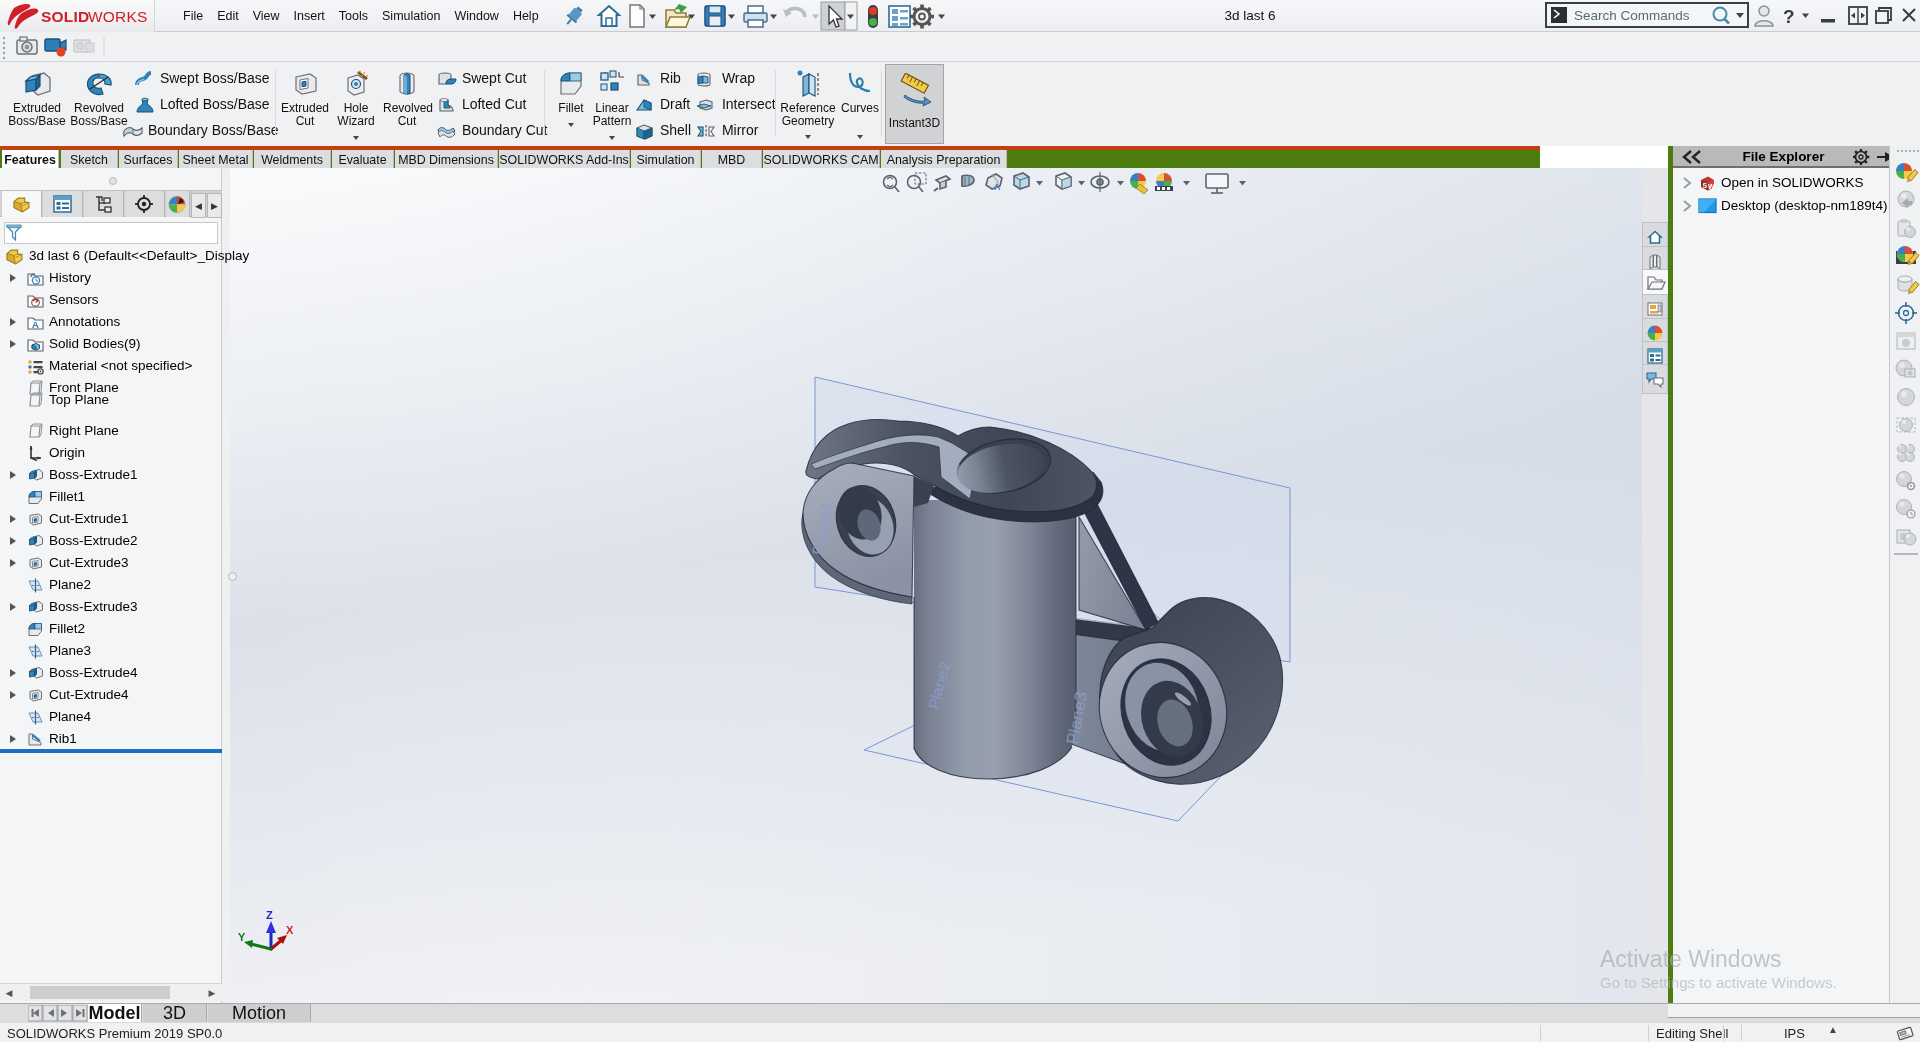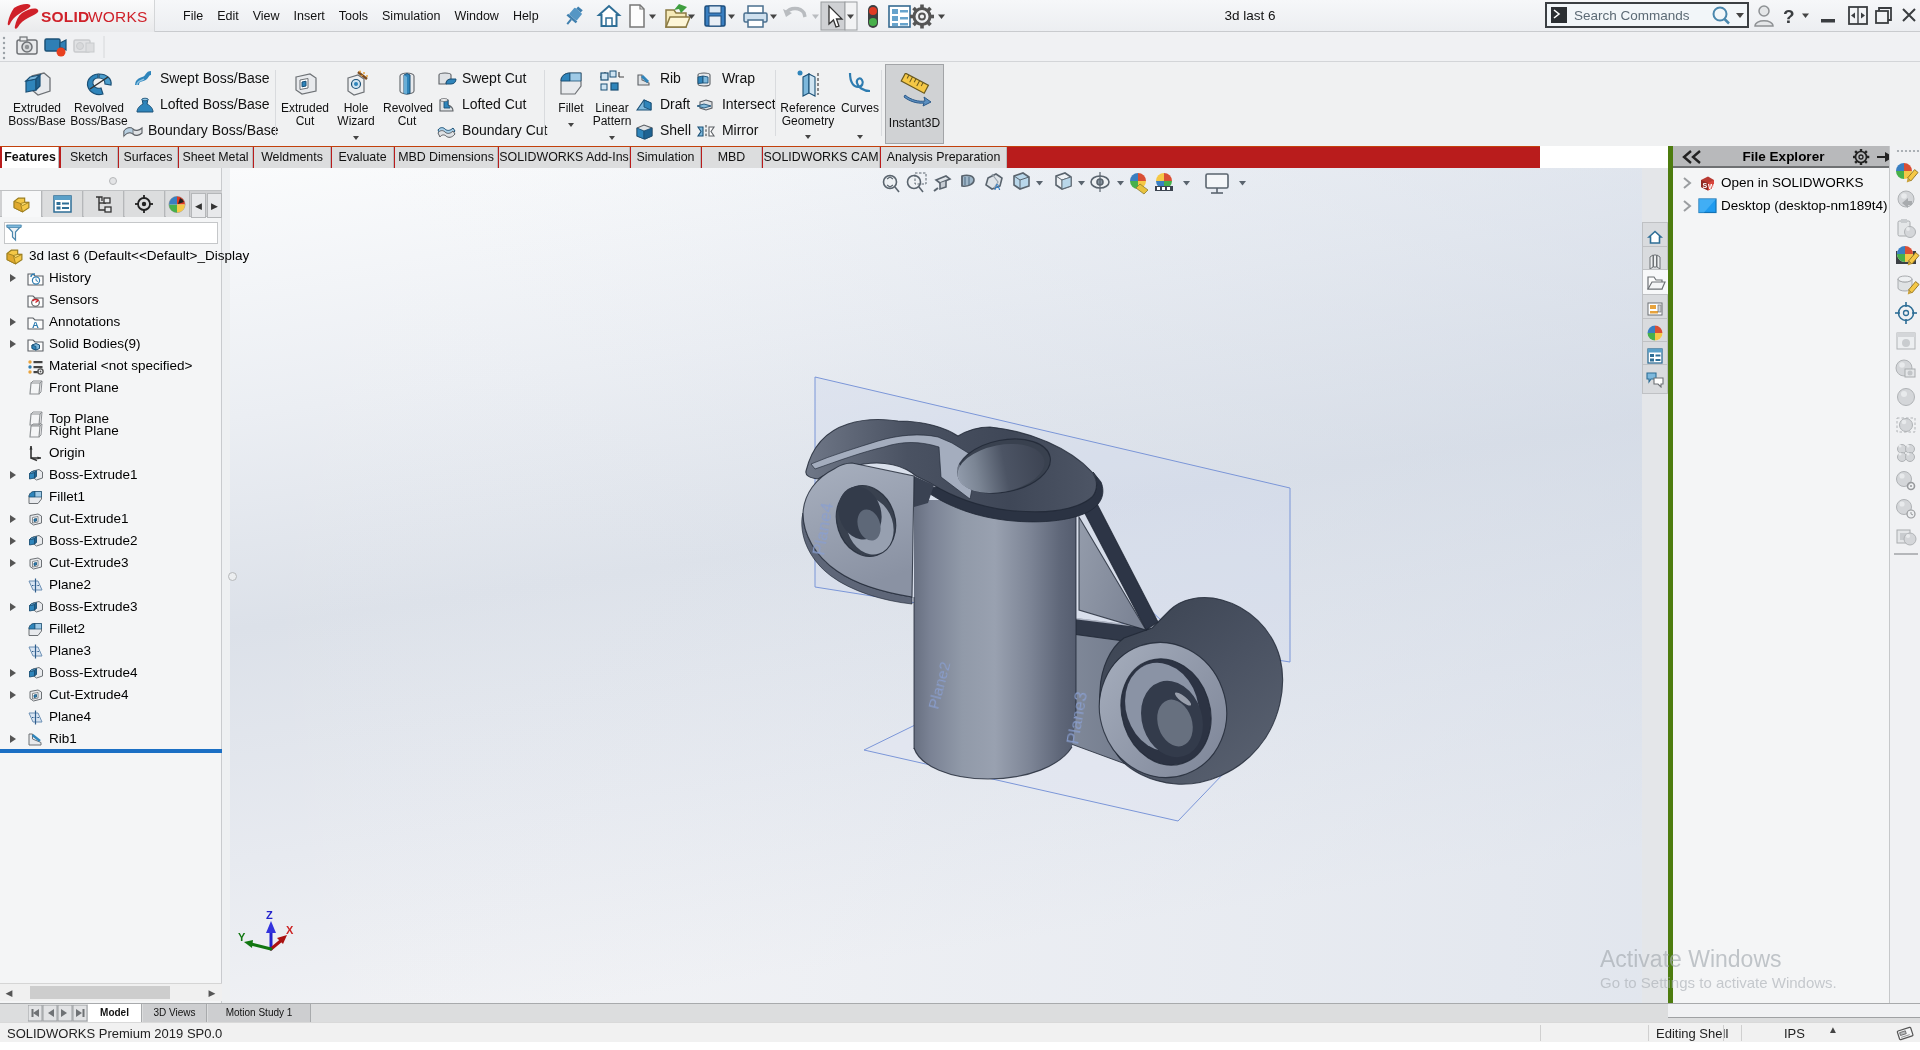--- a/index.html
+++ b/index.html
@@ -3,21 +3,21 @@
 *{margin:0;padding:0;box-sizing:border-box}
 html,body{width:1920px;height:1050px;overflow:hidden;font-family:"Liberation Sans",sans-serif;background:#fff}
 .abs{position:absolute}
 #titlebar{position:absolute;left:0;top:0;width:1920px;height:32px;background:linear-gradient(#f6f7f9,#eceef1);border-bottom:1px solid #c9cbce}
 #logo{position:absolute;left:0;top:0;width:155px;height:32px;background:linear-gradient(#fbfbfc,#e9eaec);border-right:1px solid #d4d6d8}
 #menus{position:absolute;left:176px;top:0;height:32px;display:flex;align-items:center;font-size:12.5px;color:#111}
 #menus span{padding:0 7px}
 #title{position:absolute;left:1150px;top:0;width:200px;height:32px;line-height:32px;text-align:center;font-size:13.5px;color:#111}
 #subbar{position:absolute;left:0;top:32px;width:1920px;height:30px;background:#f0f1f3;border-bottom:1px solid #d3d5d8}
 #ribbon{position:absolute;left:0;top:62px;width:1920px;height:84px;background:#f0f1f2}
-#ribbontabs{position:absolute;left:0;top:146px;width:1540px;height:22px;background:#b91c1c;border-top:1px solid #c2410c}
+#ribbontabs{position:absolute;left:0;top:146px;width:1540px;height:22px;background:#4d7c0f;border-top:4px solid #c2410c}
 .rtab{position:absolute;top:0;height:22px;background:#dcddde;border-right:1px solid #b9bbbd;color:#111;font-size:12.4px;line-height:21px;text-align:center;white-space:nowrap;overflow:hidden}
 .rtab.active{background:#fff;font-weight:bold}
 .bigbtn{position:absolute;top:4px;width:62px;height:76px;text-align:center;font-size:12px;color:#111;line-height:13px}
 .bigbtn svg{margin-top:3px}
 .smallrow{position:absolute;height:17px;font-size:14px;color:#111;line-height:16px;white-space:nowrap}
 .rsep{position:absolute;top:8px;width:1px;height:66px;background:#d9dbde}
 .caret{display:inline-block;width:0;height:0;border-left:3.5px solid transparent;border-right:3.5px solid transparent;border-top:4px solid #444;vertical-align:middle}
 #main{position:absolute;left:0;top:168px;width:1920px;height:837px;background:#eef0f2}
 #lpanel{position:absolute;left:0;top:0;width:222px;height:837px;background:#f4f5f6;border-right:1px solid #c9cbce}
 #lpanel .tabhdr{position:absolute;left:0;top:22px;width:222px;height:27px;background:#cfd0d2;border-top:1px solid #bfc1c3;border-bottom:1px solid #b9bbbd}
@@ -27,21 +27,21 @@
 .treerow .arr{width:0;height:0;border-top:4.5px solid transparent;border-bottom:4.5px solid transparent;border-left:6px solid #555;position:absolute;left:10px}
 .treerow .ico{position:absolute;left:50px;width:17px;height:17px}
 .treerow .txt{position:absolute;left:72px;top:3px}
 #viewport{position:absolute;left:230px;top:0;width:1412px;height:837px;overflow:hidden}
 #tptabs{position:absolute;left:1642px;top:0;width:26px;height:837px;background:#e4e6e9}
 .tptab{position:absolute;left:0;width:26px;height:30px;background:#d9dbde;border:1px solid #bfc1c4;display:flex;align-items:center;justify-content:center}
 #fepanel{position:absolute;left:1668px;top:-22px;width:221px;height:871px;background:#f4f5f6;border-left:5px solid #4d7c0f}
 #fehdr{position:absolute;left:0;top:0;width:221px;height:22px;background:#b8b9bb;border-bottom:2px solid #6e7072;color:#000;font-weight:bold;font-size:13.5px;text-align:center;line-height:21px}
 #rstrip{position:absolute;left:1889px;top:-22px;width:31px;height:871px;background:#f0f1f3;border-left:1px solid #c6c8ca}
 #motionbar{position:absolute;left:0;top:1003px;width:1920px;height:19px;background:#dcddde;border-top:1px solid #a8aaac}
-.mtab{position:absolute;top:0;height:19px;background:#cdced0;border-right:1px solid #a8aaac;font-size:10px;color:#111;text-align:center;line-height:18px}
+.mtab{position:absolute;top:0;height:19px;background:#cdced0;border-right:1px solid #a8aaac;font-size:18px;color:#111;text-align:center;line-height:18px}
 .mtab.active{background:#fff;font-weight:bold}
 #statusbar{position:absolute;left:0;top:1022px;width:1920px;height:20px;background:#f1f1f1;border-top:1px solid #d9d9d9;font-size:13px;color:#222}
 #belowbar{position:absolute;left:0;top:1042px;width:1920px;height:8px;background:#fff}
 .wm1{position:absolute;left:1600px;top:946px;font-size:23px;color:#a4aab0;opacity:.65}
 .wm2{position:absolute;left:1600px;top:974px;font-size:15px;color:#acb1b7;opacity:.65}
 </style></head>
 <body>
 <div id="titlebar">
   <div id="logo"><svg width="155" height="32">
     <path d="M14 8 C20 4 28 3 30 5 C32 7 27 9 22 12 C17 15 12 19 10 24 C9 26 7 26 8 22 C9 17 11 12 14 8 Z" fill="#cf2029"></path>
@@ -695,21 +695,21 @@
             <use href="#sy-material"></use>
           </svg>
           <span class="txt" style="left:49px">Material &lt;not specified&gt;</span>
         </div>
       <div class="treerow" style="top:209px;width:222px">
           <svg class="ico" style="left:27px" width="17" height="17" viewBox="0 0 17 17">
             <use href="#sy-refplane"></use>
           </svg>
           <span class="txt" style="left:49px">Front Plane</span>
         </div>
-      <div class="treerow" style="top:240px;width:248px">
+      <div class="treerow" style="top:221px;width:248px">
           <svg class="ico" style="left:27px" width="17" height="17" viewBox="0 0 17 17">
             <use href="#sy-refplane"></use>
           </svg>
           <span class="txt" style="left:49px">Top Plane</span>
         </div>
       <div class="treerow" style="top:252px;width:222px">
           <svg class="ico" style="left:27px" width="17" height="17" viewBox="0 0 17 17">
             <use href="#sy-refplane"></use>
           </svg>
           <span class="txt" style="left:49px">Right Plane</span>

